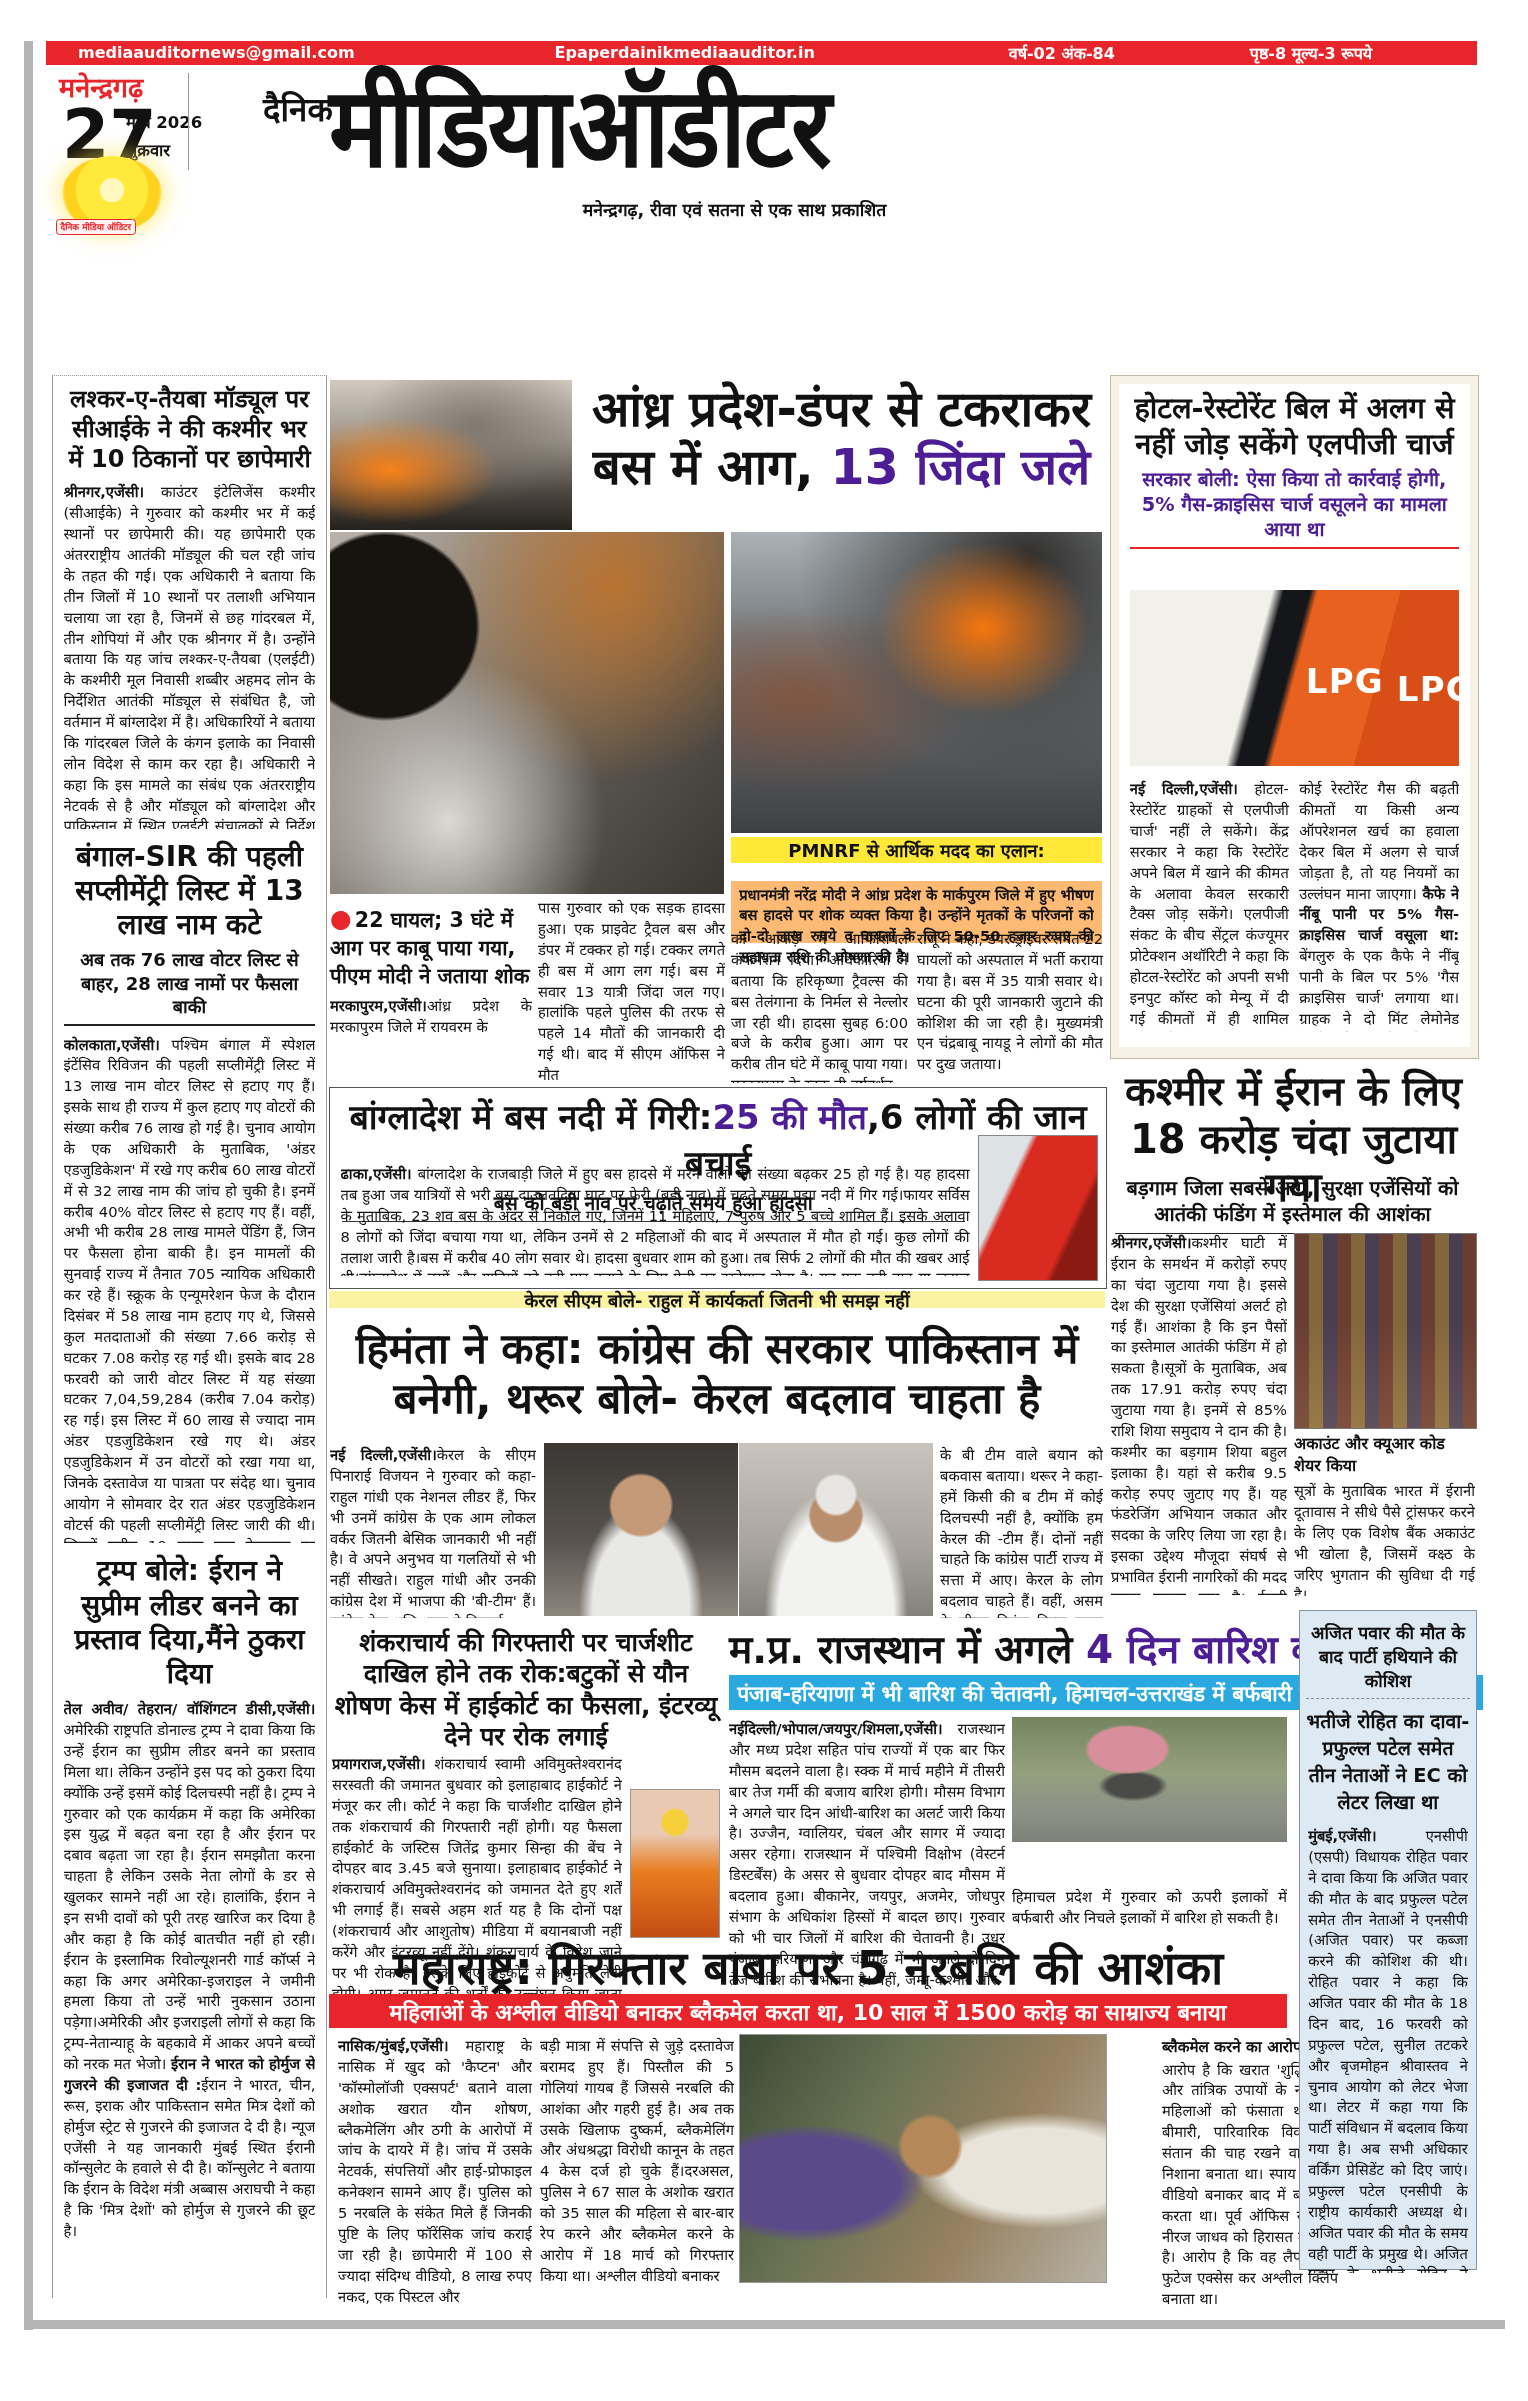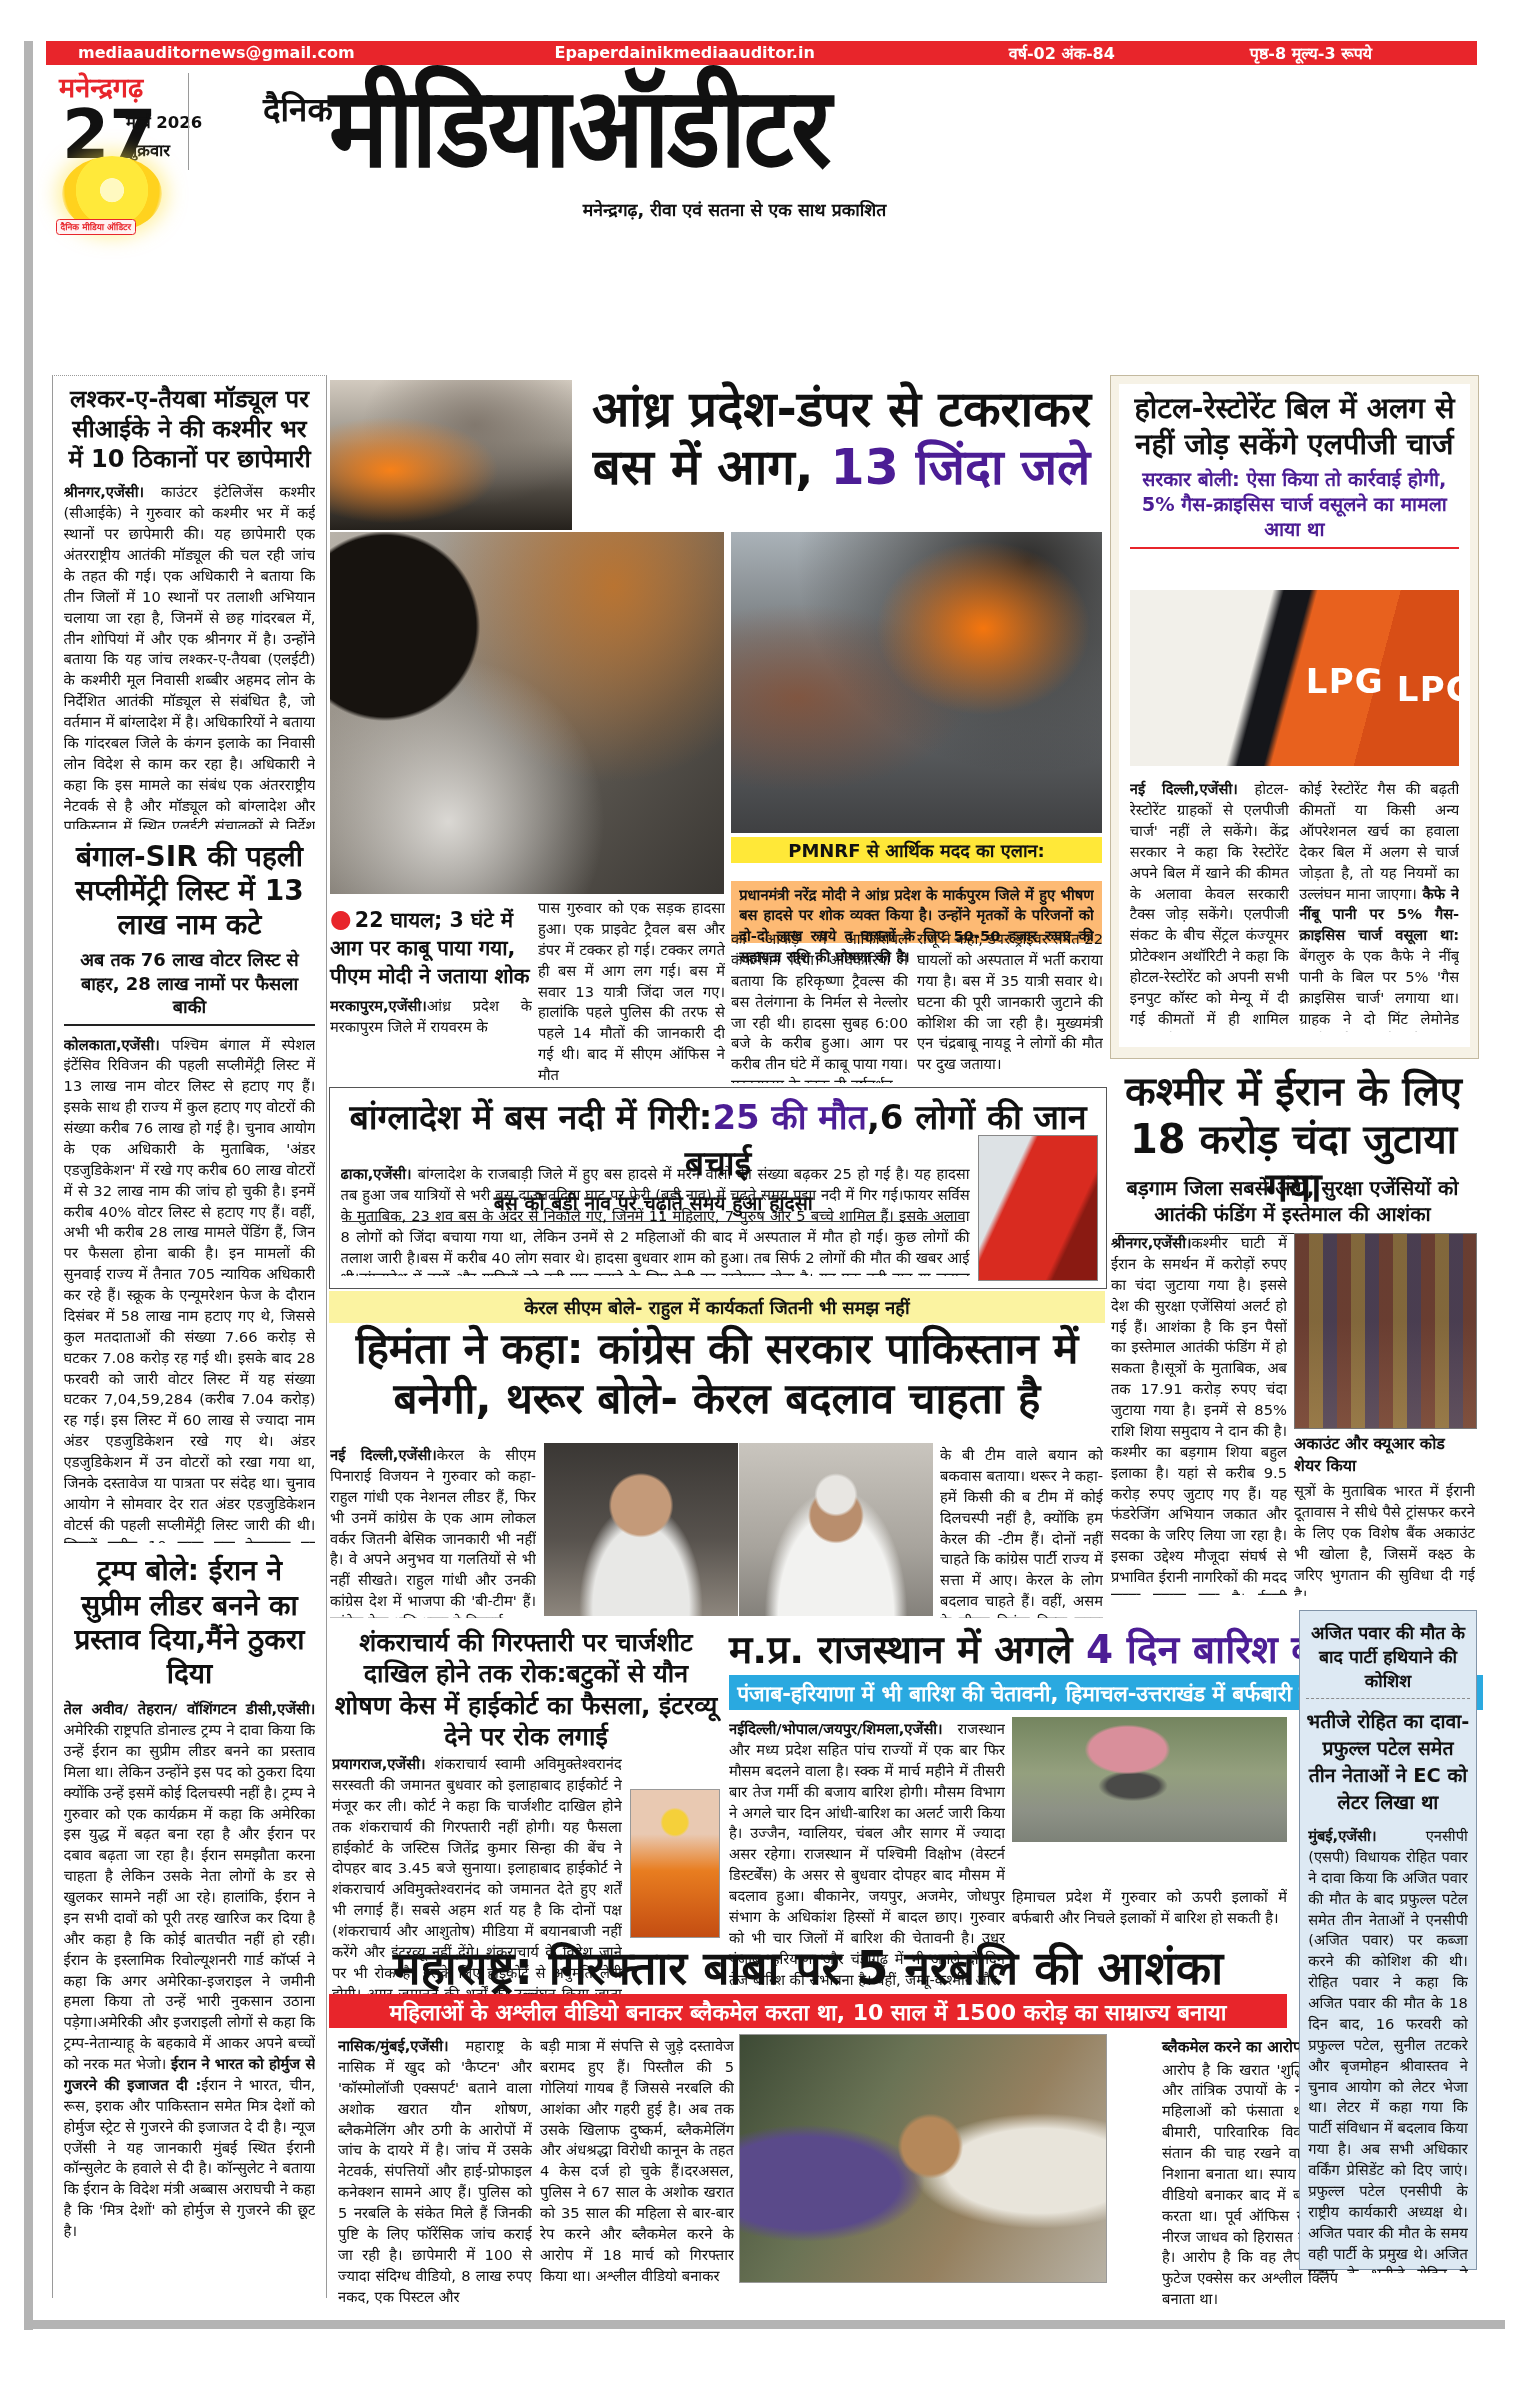--- a/index.html
+++ b/index.html
@@ -131,21 +131,21 @@
   <div class="abs" style="left:329px;top:1087px;width:776px;height:200px;border:1.8px solid #555;">
     <div style="font-size:34px;font-weight:bold;text-align:center;margin-top:4.7px;">
       <span>बांग्लादेश में बस नदी में गिरी:</span><span class="red">25 की मौत</span><span>,6 लोगों की जान बचाई</span>
     </div>
     <div style="font-size:19.4px;font-weight:bold;text-align:center;margin-top:4.7px;border-bottom:1.8px solid #333;width:623px;margin-left:11.8px;padding-bottom:4.7px;">बस को बड़ी नाव पर चढ़ाते समय हुआ हादसा</div>
     <p class="bt" style="position:absolute;left:10.6px;top:76px;width:629px;height:112px;margin:0;"><b>ढाका,एजेंसी। </b><span>बांग्लादेश के राजबाड़ी जिले में हुए बस हादसे में मरने वालों की संख्या बढ़कर 25 हो गई है। यह हादसा तब हुआ जब यात्रियों से भरी बस दाउलतदिया घाट पर फेरी (बड़ी नाव) में चढ़ते समय पद्मा नदी में गिर गई।फायर सर्विस के मुताबिक, 23 शव बस के अंदर से निकाले गए, जिनमें 11 महिलाएं, 7 पुरुष और 5 बच्चे शामिल हैं। इसके अलावा 8 लोगों को जिंदा बचाया गया था, लेकिन उनमें से 2 महिलाओं की बाद में अस्पताल में मौत हो गई। कुछ लोगों की तलाश जारी है।बस में करीब 40 लोग सवार थे। हादसा बुधवार शाम को हुआ। तब सिर्फ 2 लोगों की मौत की खबर आई थी।बांग्लादेश में बसों और गाड़ियों को नदी पार कराने के लिए फेरी का इस्तेमाल होता है। यह एक बड़ी नाव या जहाज जैसा होता है।</span></p>
     <div class="photo" style="position:absolute;left:648px;top:47px;width:118px;height:144px;border:0.6px solid #888;
          background-image:linear-gradient(115deg,#dde2e5 0 28%, #d92b20 32% 72%, #8a1a12 76% 100%);"></div>
   </div>
 
-  <div class="abs palestrip" style="left:329px;top:1291px;width:776px;height:32px;">
+  <div class="abs palestrip" style="left:329px;top:1291px;width:776px;height:17px;">
     <span>केरल सीएम बोले- राहुल में कार्यकर्ता जितनी भी समझ नहीं</span>
   </div>
   <div class="abs bighead2" style="left:335px;top:1324px;width:764px;">हिमंता ने कहा: कांग्रेस की सरकार पाकिस्तान में बनेगी, थरूर बोले- केरल बदलाव चाहता है</div>
 
   <p class="abs bt" style="left:330px;top:1445px;width:206px;height:173px;margin:0;"><b>नई दिल्ली,एजेंसी।</b><span>केरल के सीएम पिनाराई विजयन ने गुरुवार को कहा- राहुल गांधी एक नेशनल लीडर हैं, फिर भी उनमें कांग्रेस के एक आम लोकल वर्कर जितनी बेसिक जानकारी भी नहीं है। वे अपने अनुभव या गलतियों से भी नहीं सीखते। राहुल गांधी और उनकी कांग्रेस देश में भाजपा की 'बी-टीम' हैं। कांग्रेस नेता शशि थरूर ने पिनराई</span></p>
   <div class="abs photo" style="left:544px;top:1443px;width:194px;height:173px;
        background-image:radial-gradient(circle at 50% 36%, #c49a79 0 20%, transparent 22%),
        radial-gradient(ellipse at 50% 95%, #e8e8e6 0 35%, transparent 45%),
        linear-gradient(180deg,#3a3734 0%,#57524d 55%,#8d867d 100%);"></div>
   <div class="abs photo" style="left:739px;top:1443px;width:194px;height:173px;

